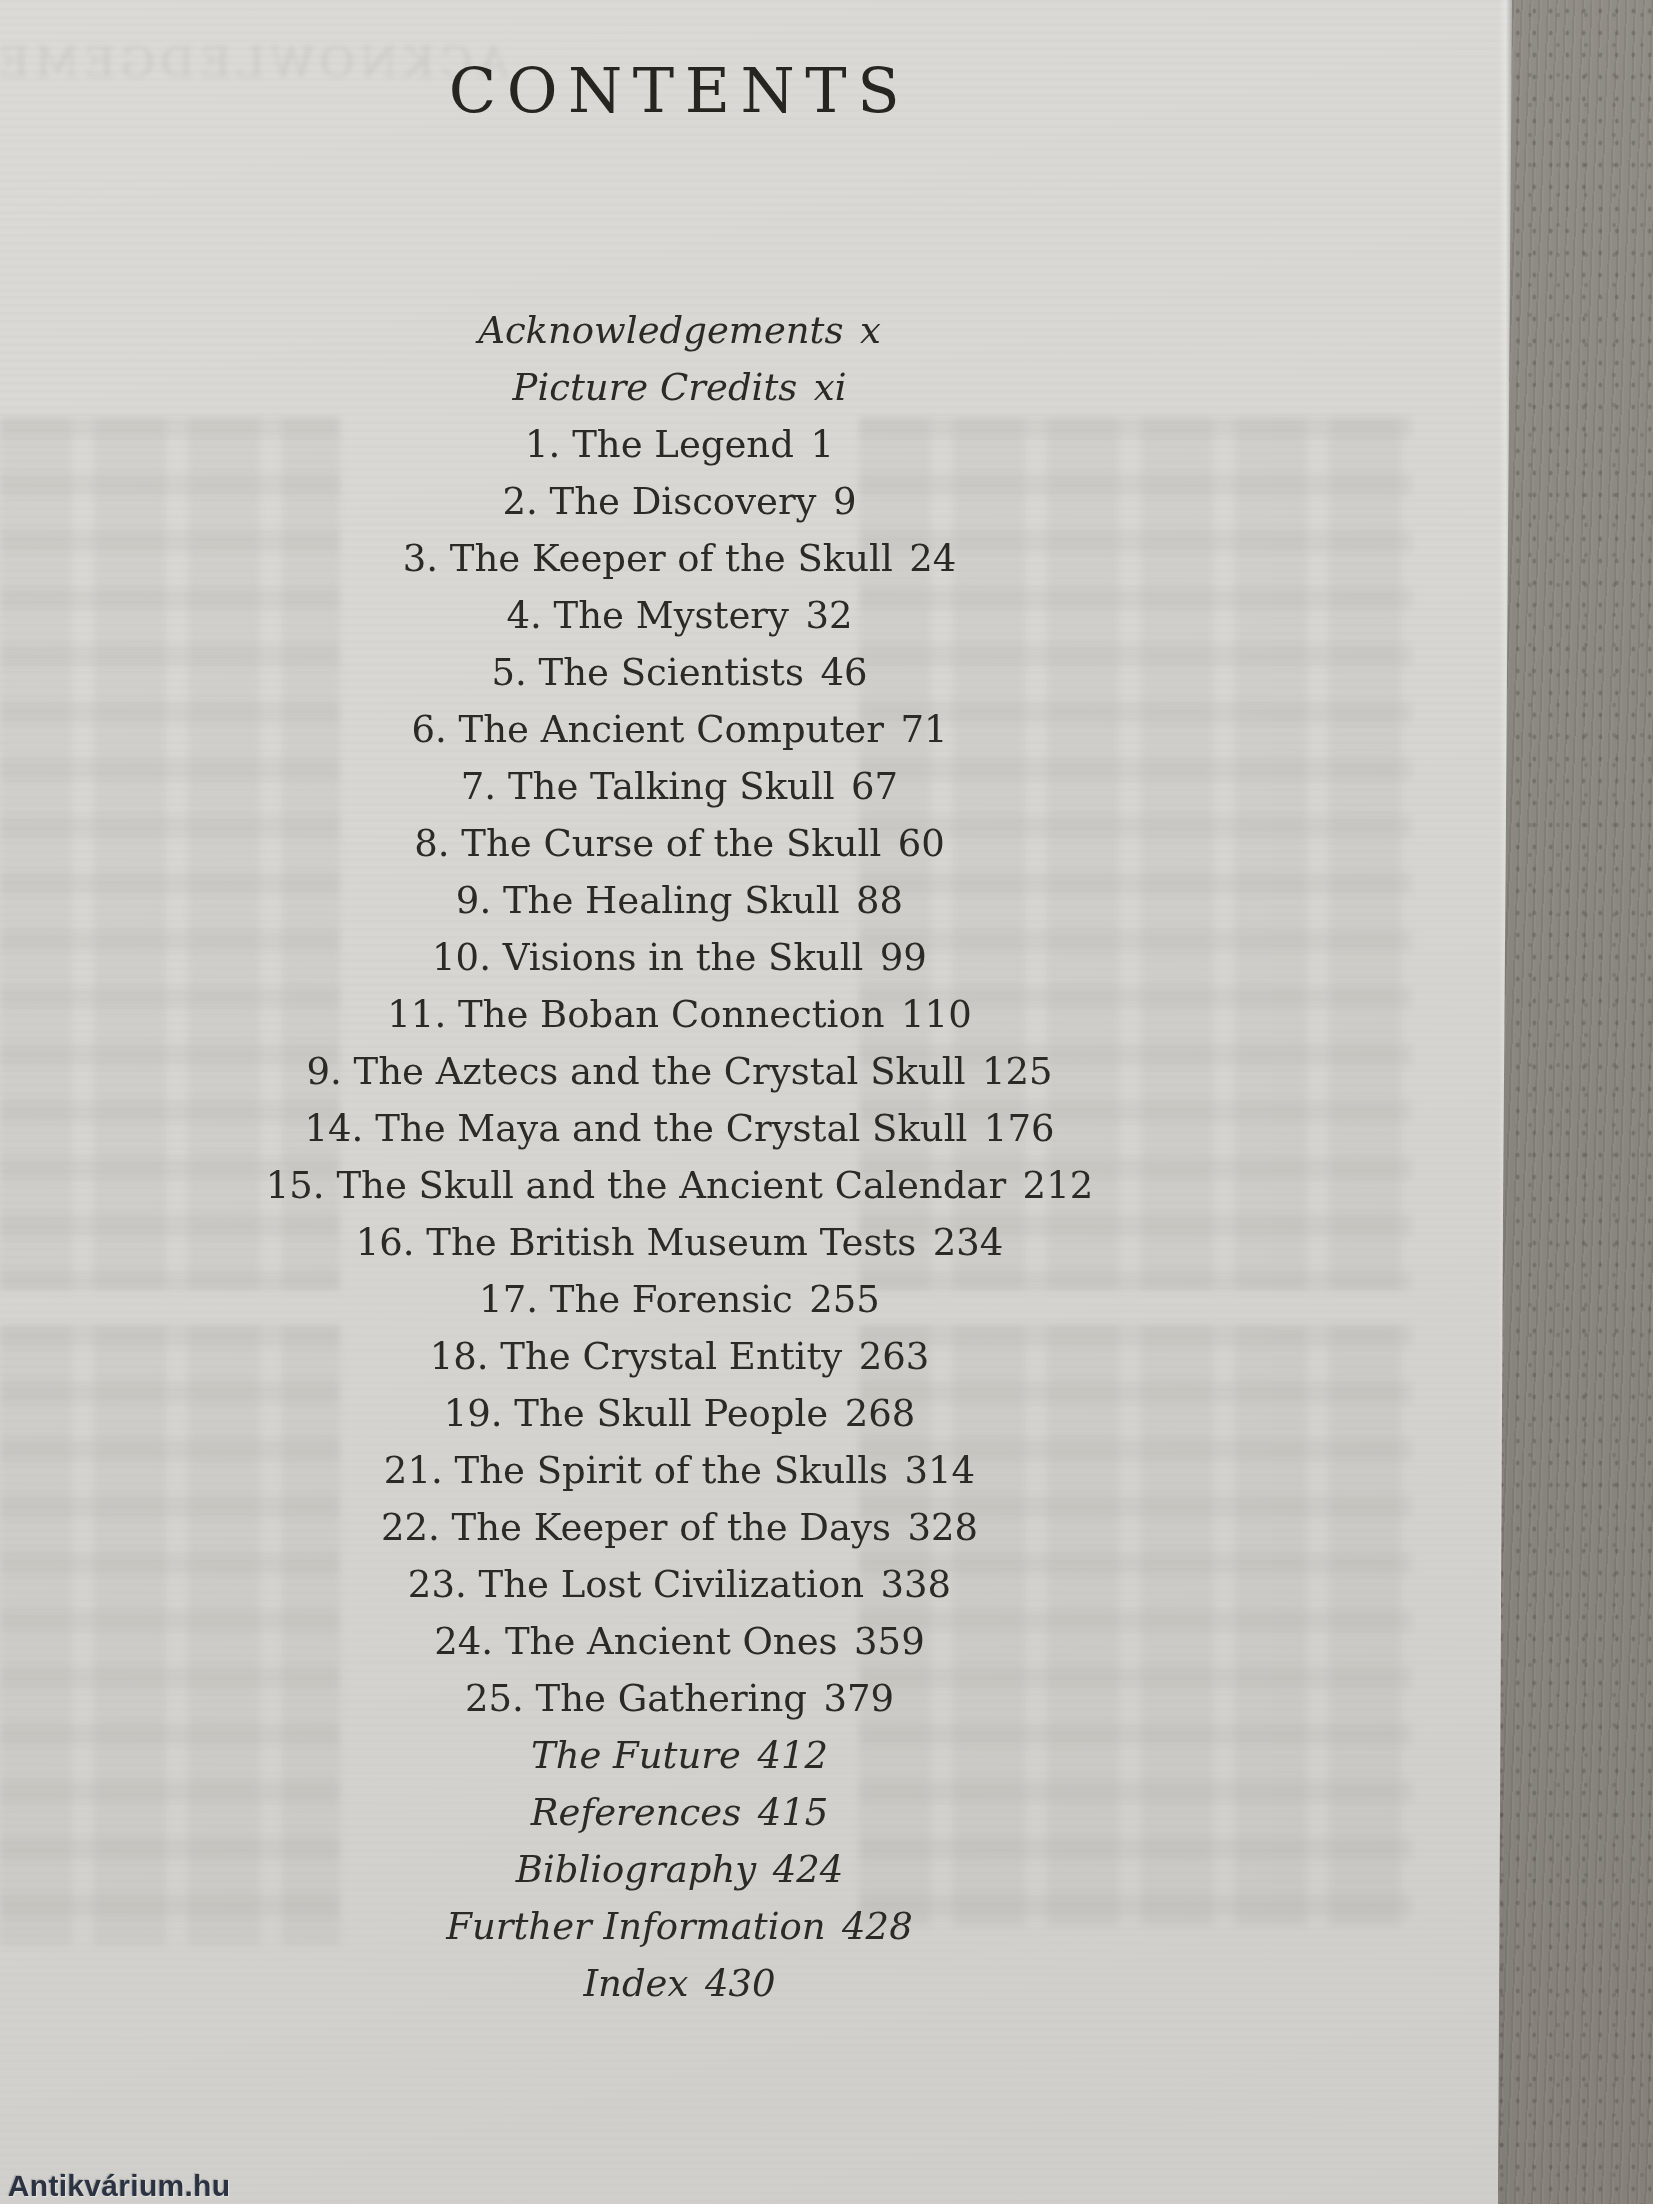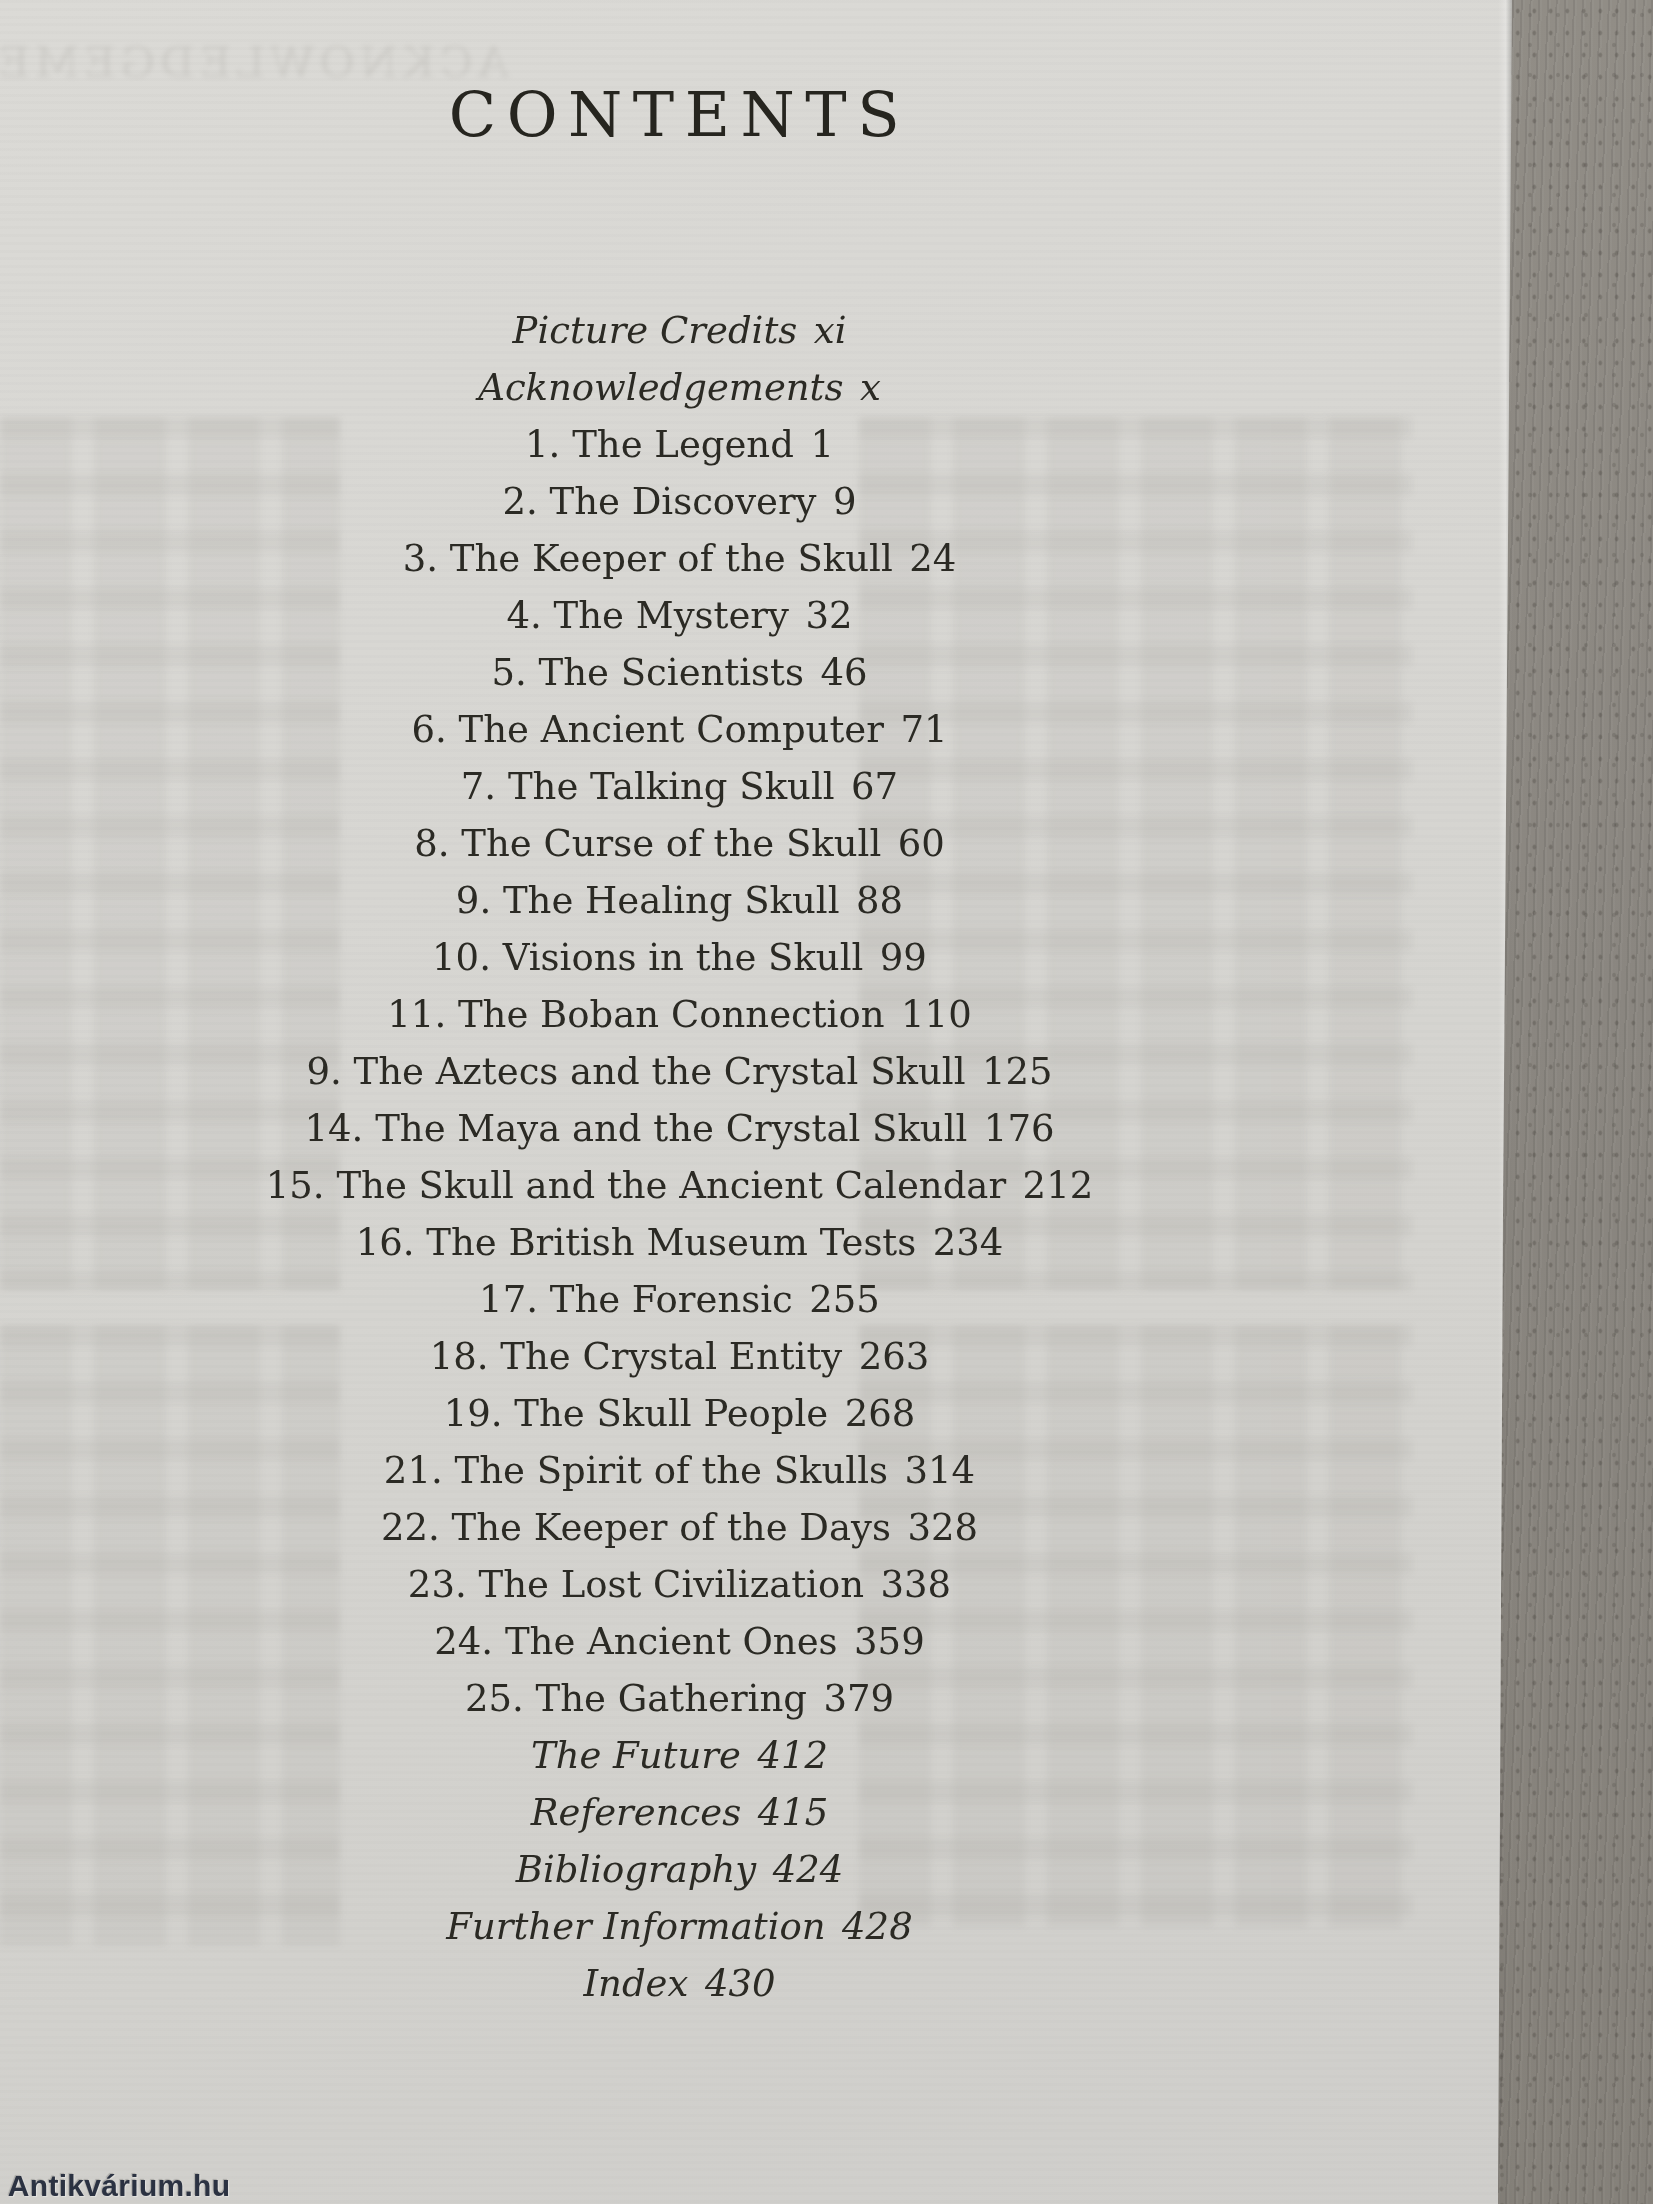--- a/index.html
+++ b/index.html
@@ -45,21 +45,21 @@
       repeating-linear-gradient(180deg, rgba(118,115,108,.13) 0 21.3px, transparent 21.3px 57px);
   }
   .gb1{left:0;   top:417px; width:340px; height:873px;}
   .gb2{left:0;   top:1325px;width:340px; height:621px;}
   .gb3{left:859px;top:417px; width:553px; height:873px;}
   .gb4{left:859px;top:1325px;width:553px; height:602px;}
 
   
   .page-title{
     position:absolute;top:54px;left:0;width:1359px;text-align:center;
-    font-size:62px;letter-spacing:.17em;color:#26251f;margin-top:24px;
+    font-size:62px;letter-spacing:.17em;color:#26251f;
   }
   .toc-list{
     position:absolute;top:302px;left:0;width:1359px;text-align:center;
     color:#2b2a24;
   }
   .toc-row{height:57px;line-height:57px;font-size:37px;white-space:nowrap;}
   .toc-row.italic{font-style:italic;}
   .toc-row .pnum{margin-left:16.5px;}
 
   
@@ -79,22 +79,22 @@
 <div class="paper">
   <div class="ghost ghost-title">ACKNOWLEDGEMENTS</div>
   <div class="ghost-block gb1"></div>
   <div class="ghost-block gb2"></div>
   <div class="ghost-block gb3"></div>
   <div class="ghost-block gb4"></div>
 
   <div class="page-title">CONTENTS</div>
 
   <div class="toc-list">
+      <div class="toc-row italic"><span>Acknowledgements</span><span class="pnum">x</span></div>
       <div class="toc-row italic"><span>Picture Credits</span><span class="pnum">xi</span></div>
-      <div class="toc-row italic"><span>Acknowledgements</span><span class="pnum">x</span></div>
       <div class="toc-row"><span>1. </span><span>The Legend</span><span class="pnum">1</span></div>
       <div class="toc-row"><span>2. </span><span>The Discovery</span><span class="pnum">9</span></div>
       <div class="toc-row"><span>3. </span><span>The Keeper of the Skull</span><span class="pnum">24</span></div>
       <div class="toc-row"><span>4. </span><span>The Mystery</span><span class="pnum">32</span></div>
       <div class="toc-row"><span>5. </span><span>The Scientists</span><span class="pnum">46</span></div>
       <div class="toc-row"><span>6. </span><span>The Ancient Computer</span><span class="pnum">71</span></div>
       <div class="toc-row"><span>7. </span><span>The Talking Skull</span><span class="pnum">67</span></div>
       <div class="toc-row"><span>8. </span><span>The Curse of the Skull</span><span class="pnum">60</span></div>
       <div class="toc-row"><span>9. </span><span>The Healing Skull</span><span class="pnum">88</span></div>
       <div class="toc-row"><span>10. </span><span>Visions in the Skull</span><span class="pnum">99</span></div>

